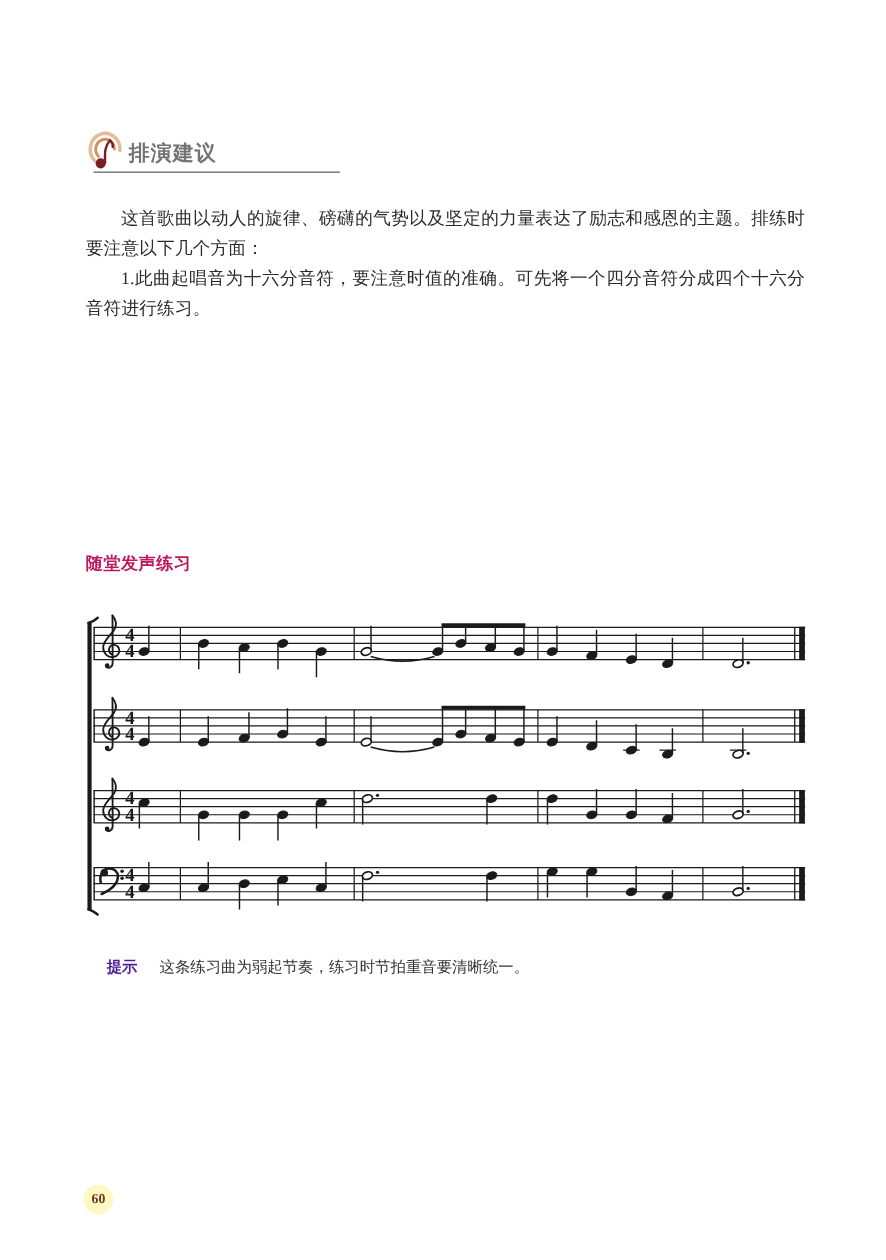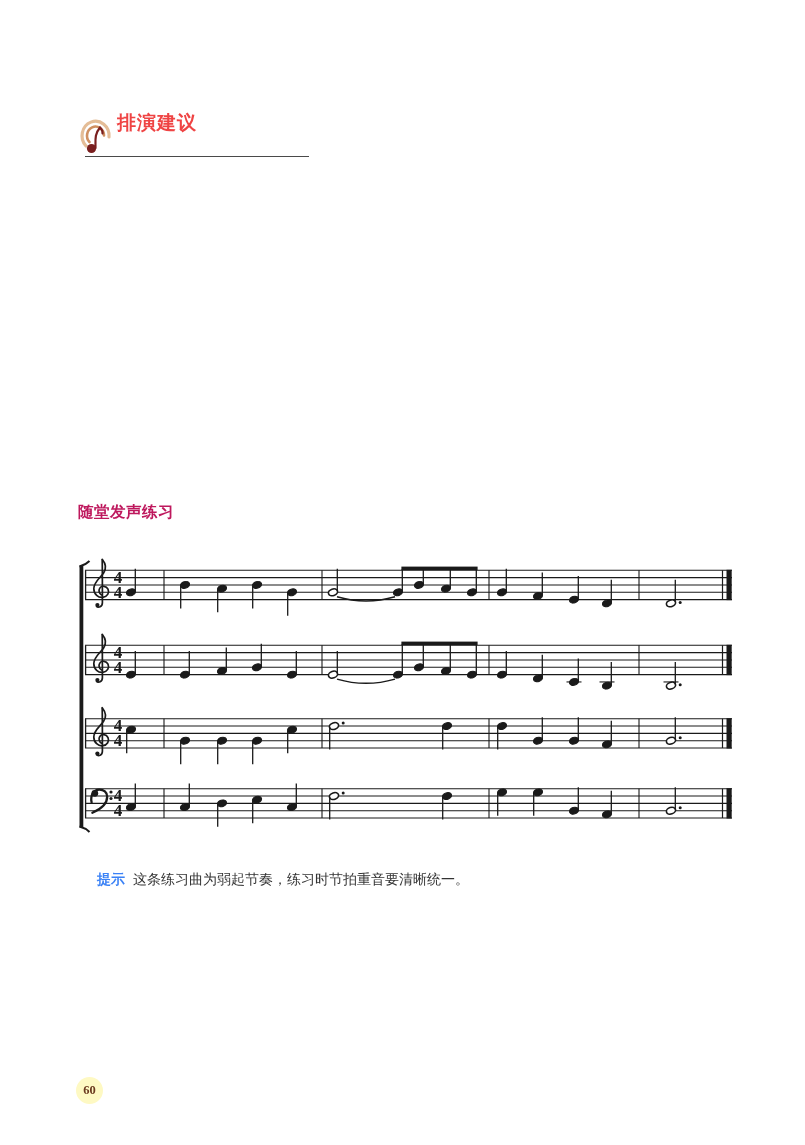--- a/index.html
+++ b/index.html
@@ -1,54 +1,56 @@
 <!DOCTYPE html>
 <html><head>
 <meta charset="utf-8">
 <style>
   html,body{margin:0;padding:0;background:#ffffff;}
   #page{position:relative;width:805px;height:1145px;background:#ffffff;overflow:hidden;
         font-family:"Liberation Serif","DejaVu Serif",serif;color:#2b2b2b;}
   
   #hdr-icon{position:absolute;left:79px;top:110px;width:36px;height:50px;}
-  #page-title{position:absolute;left:117px;top:110px;font-family:"Liberation Sans","DejaVu Sans",sans-serif;
-              font-weight:bold;font-size:19px;letter-spacing:1px;color:#ef4444;}
+  #page-title{position:absolute;left:117px;top:126px;font-family:"Liberation Sans","DejaVu Sans",sans-serif;
+              font-weight:bold;font-size:19px;letter-spacing:1px;color:#737373;}
   #title-underline{position:absolute;left:85px;top:156px;width:224px;height:0;border-top:1.6px solid #4a4a4a;}
   
   #paras{position:absolute;left:78px;top:186px;width:654px;font-size:16px;line-height:27px;
          text-align:justify;letter-spacing:0.2px;}
   #paras p{margin:0;text-indent:2em;}
   
   #section-title{position:absolute;left:78px;top:502px;font-family:"Liberation Sans","DejaVu Sans",sans-serif;
                  font-weight:bold;font-size:15.5px;letter-spacing:0.5px;color:#be185d;}
   
   #score{position:absolute;left:70px;top:550px;}
   
   #tip{position:absolute;left:97px;top:871px;width:620px;font-size:14px;color:#333;}
-  #tip b{font-family:Liberation Mono, monospace;font-weight:bold;margin-right:8px;color:#3b82f6;}
+  #tip b{font-family:Liberation Mono, monospace;font-weight:bold;margin-right:20px;color:#4c1d95;}
   
   #badge{position:absolute;left:76px;top:1077px;width:27px;height:27px;border-radius:50%;
          display:flex;align-items:center;justify-content:center;
          font-size:12.5px;font-weight:bold;}
 </style>
 </head>
 <body>
 
 <div id="page">
 
   <svg id="hdr-icon" viewBox="0 0 36 50">
       <path d="M7,36 A13.5,14.5 0 1 1 30,27" fill="none" stroke="#e4bd97" stroke-width="3.2" stroke-linecap="round"></path>
       <path d="M10.5,32 A8.5,9 0 1 1 25,25.5" fill="none" stroke="#cf8f60" stroke-width="2.6" stroke-linecap="round"></path>
       <path d="M16.5,38 C16.5,30 15.5,24 21,17.5 M21,17.5 C23,19.5 24,21 23.5,23.5" fill="none" stroke="#7a1f1f" stroke-width="2.2" stroke-linecap="round"></path>
       <circle cx="12.5" cy="38.5" r="4.6" fill="#7a1f1f"></circle>
     </svg>
   <div id="page-title">排演建议</div>
   <div id="title-underline"></div>
 
   <div id="paras">
+    <p>这首歌曲以动人的旋律、磅礴的气势以及坚定的力量表达了励志和感恩的主题。排练时要注意以下几个方面：</p>
+    <p>1.此曲起唱音为十六分音符，要注意时值的准确。可先将一个四分音符分成四个十六分音符进行练习。</p>
   </div>
 
   <div id="section-title">随堂发声练习</div>
 
   <svg id="score" width="675" height="295" viewBox="70 550 675 295">
       <rect x="79.5" y="565.5" width="3.8" height="262" fill="#1a1a1a"></rect>
       <path d="M79.5,566.5 Q 85.5,565 89.5,561" fill="none" stroke="#1a1a1a" stroke-width="2"></path>
       <path d="M79.5,826.5 Q 85.5,828 89.5,832" fill="none" stroke="#1a1a1a" stroke-width="2"></path>
       <line x1="85" y1="570.3" x2="732" y2="570.3" stroke="#1a1a1a" stroke-width="1.1"></line>
       <line x1="85" y1="577.63" x2="732" y2="577.63" stroke="#1a1a1a" stroke-width="1.1"></line>

